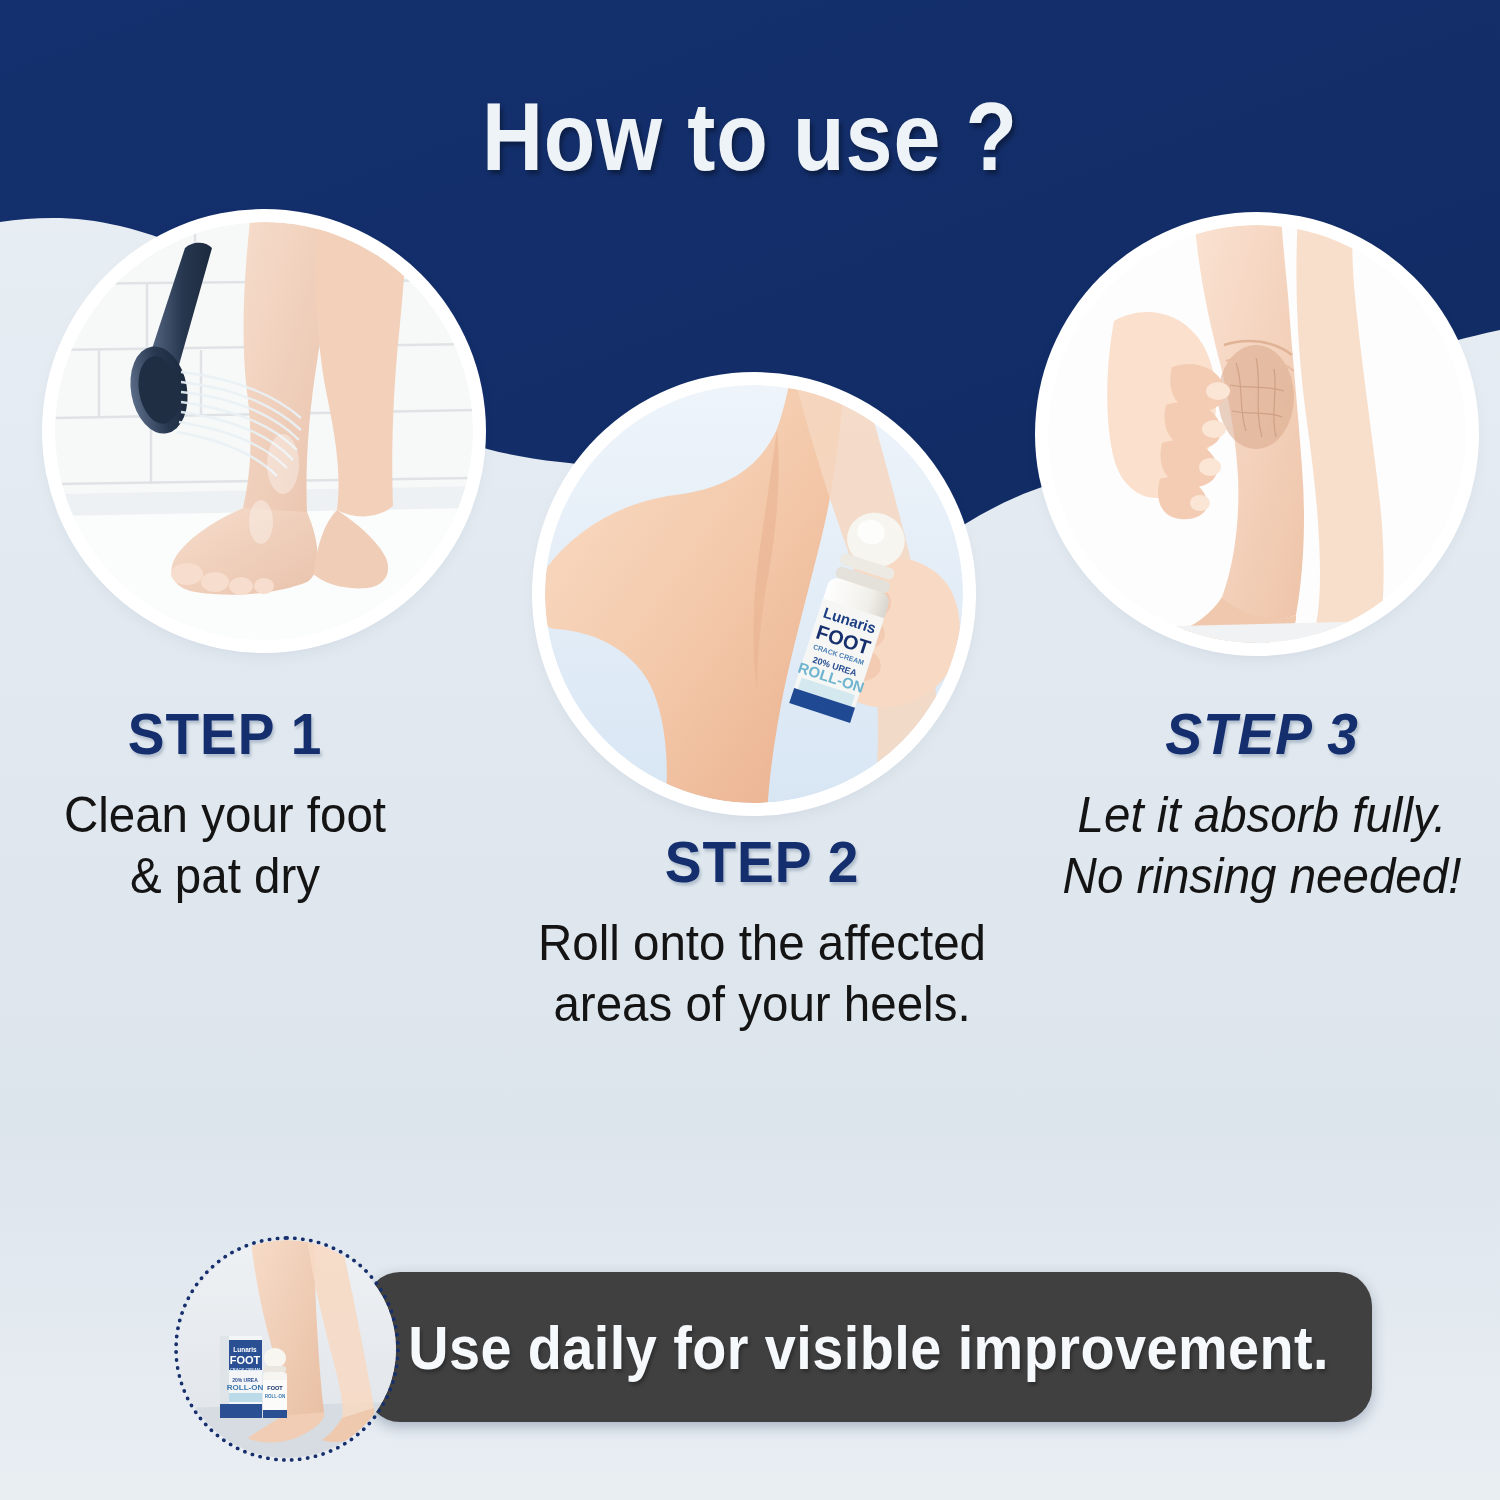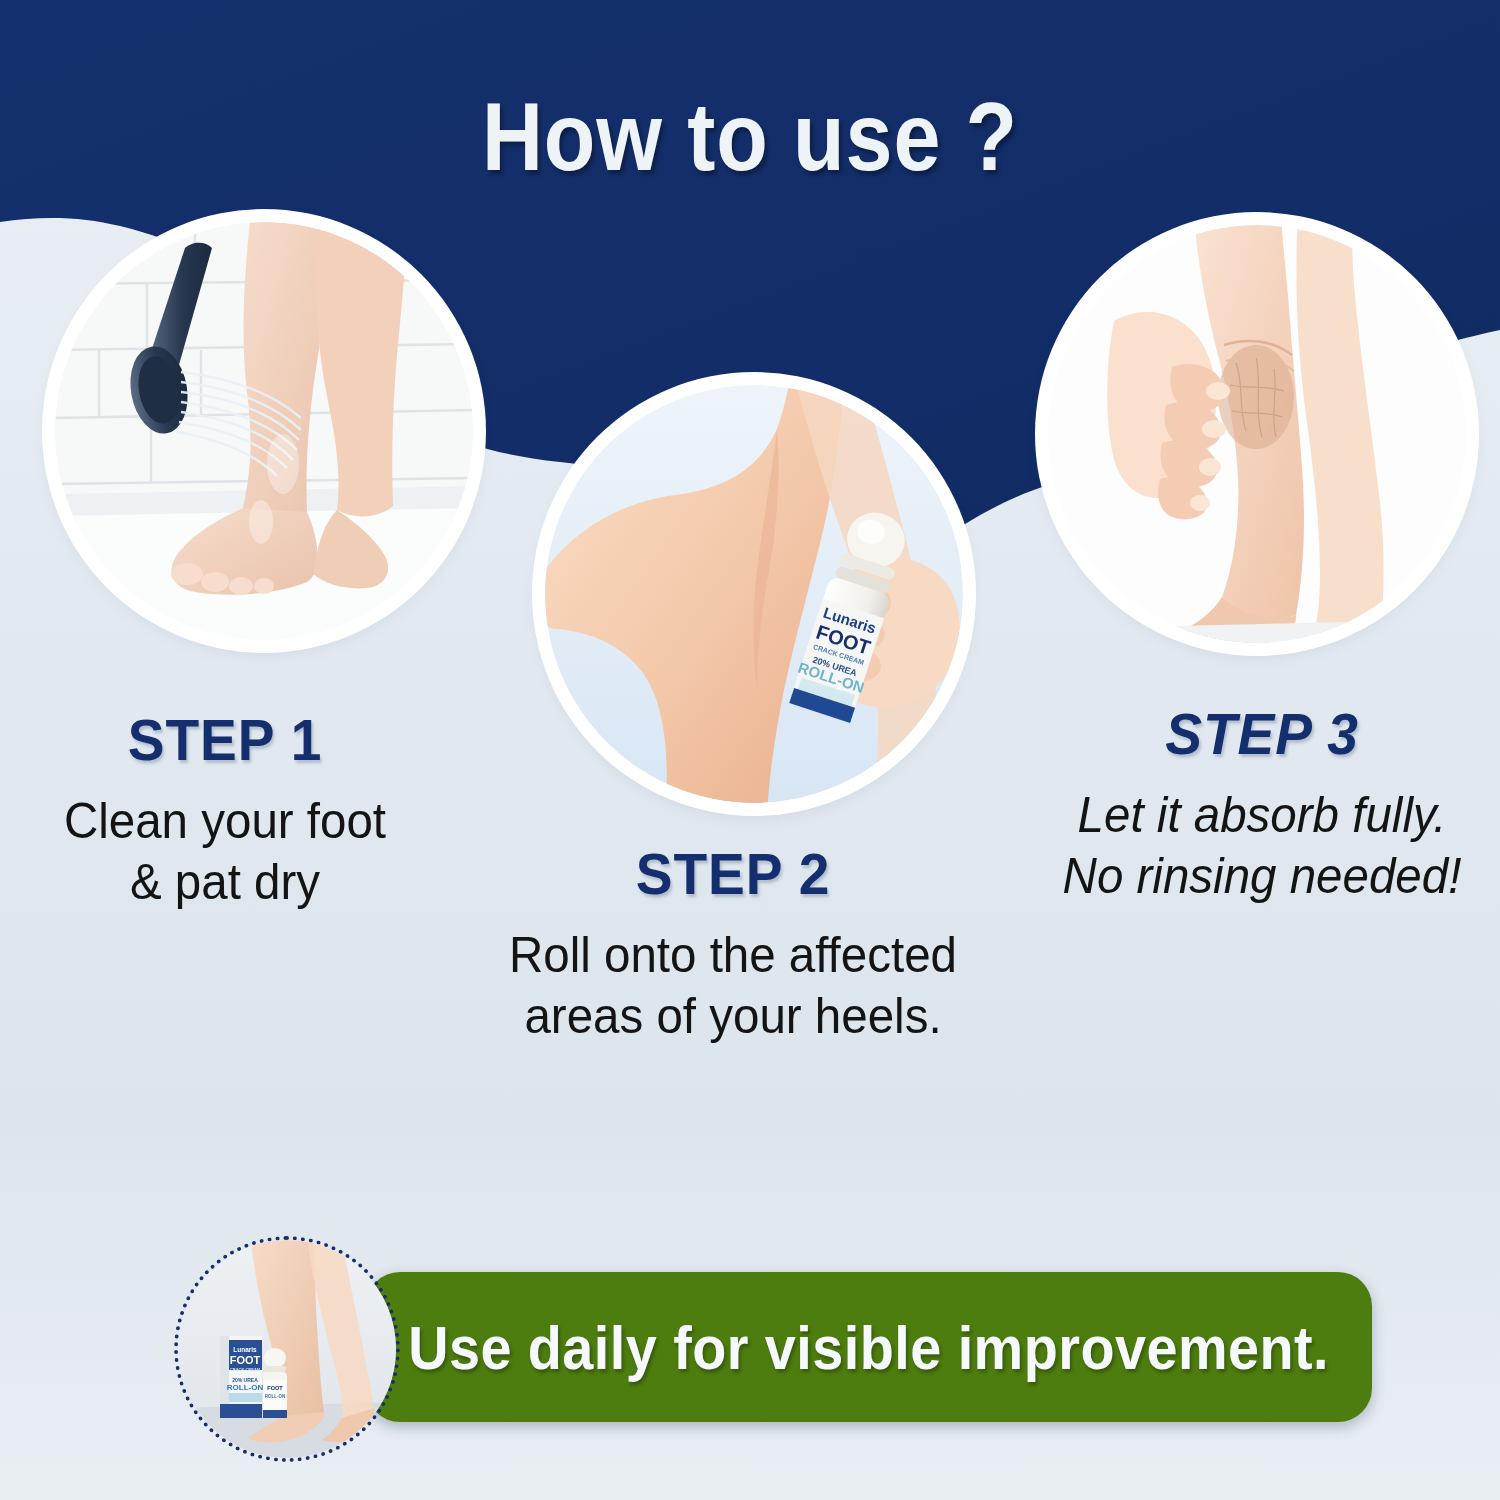--- a/index.html
+++ b/index.html
@@ -50,29 +50,29 @@
     text-shadow: 2px 3px 3px rgba(120,140,165,0.45);
     margin-bottom:18px;
     transform: scaleX(0.95);
   }
   .step-body {
     font-size:50px; font-weight:400; color:#141414; line-height:1.22;
     transform: scaleX(0.95);
   }
   .step-body span { display:block; }
 
-  .step-1 { left:25px;  top:700px; width:400px;margin-top:6px; }
-  .step-2 { left:443px; top:828px; width:580px;margin-top:12px; }
+  .step-1 { left:25px;  top:700px; width:400px; }
+  .step-2 { left:472px; top:828px; width:580px; }
   .step-3 { left:1032px;top:700px; width:460px;font-style:italic; }
 
   
   .banner {
     position:absolute; left:366px; top:1272px;
     width:1006px; height:150px;
-    background:#4d7c0f;
+    background:#404040;
     border-radius:34px;
     box-shadow: 0 5px 14px rgba(30,55,95,0.30);
     display:flex; align-items:center; justify-content:center;
   }
   .banner-text {
     color:#f6f9fc;
     font-size:62px;
     font-weight:700;
     letter-spacing:0.5px;
     transform: scaleX(0.9);

